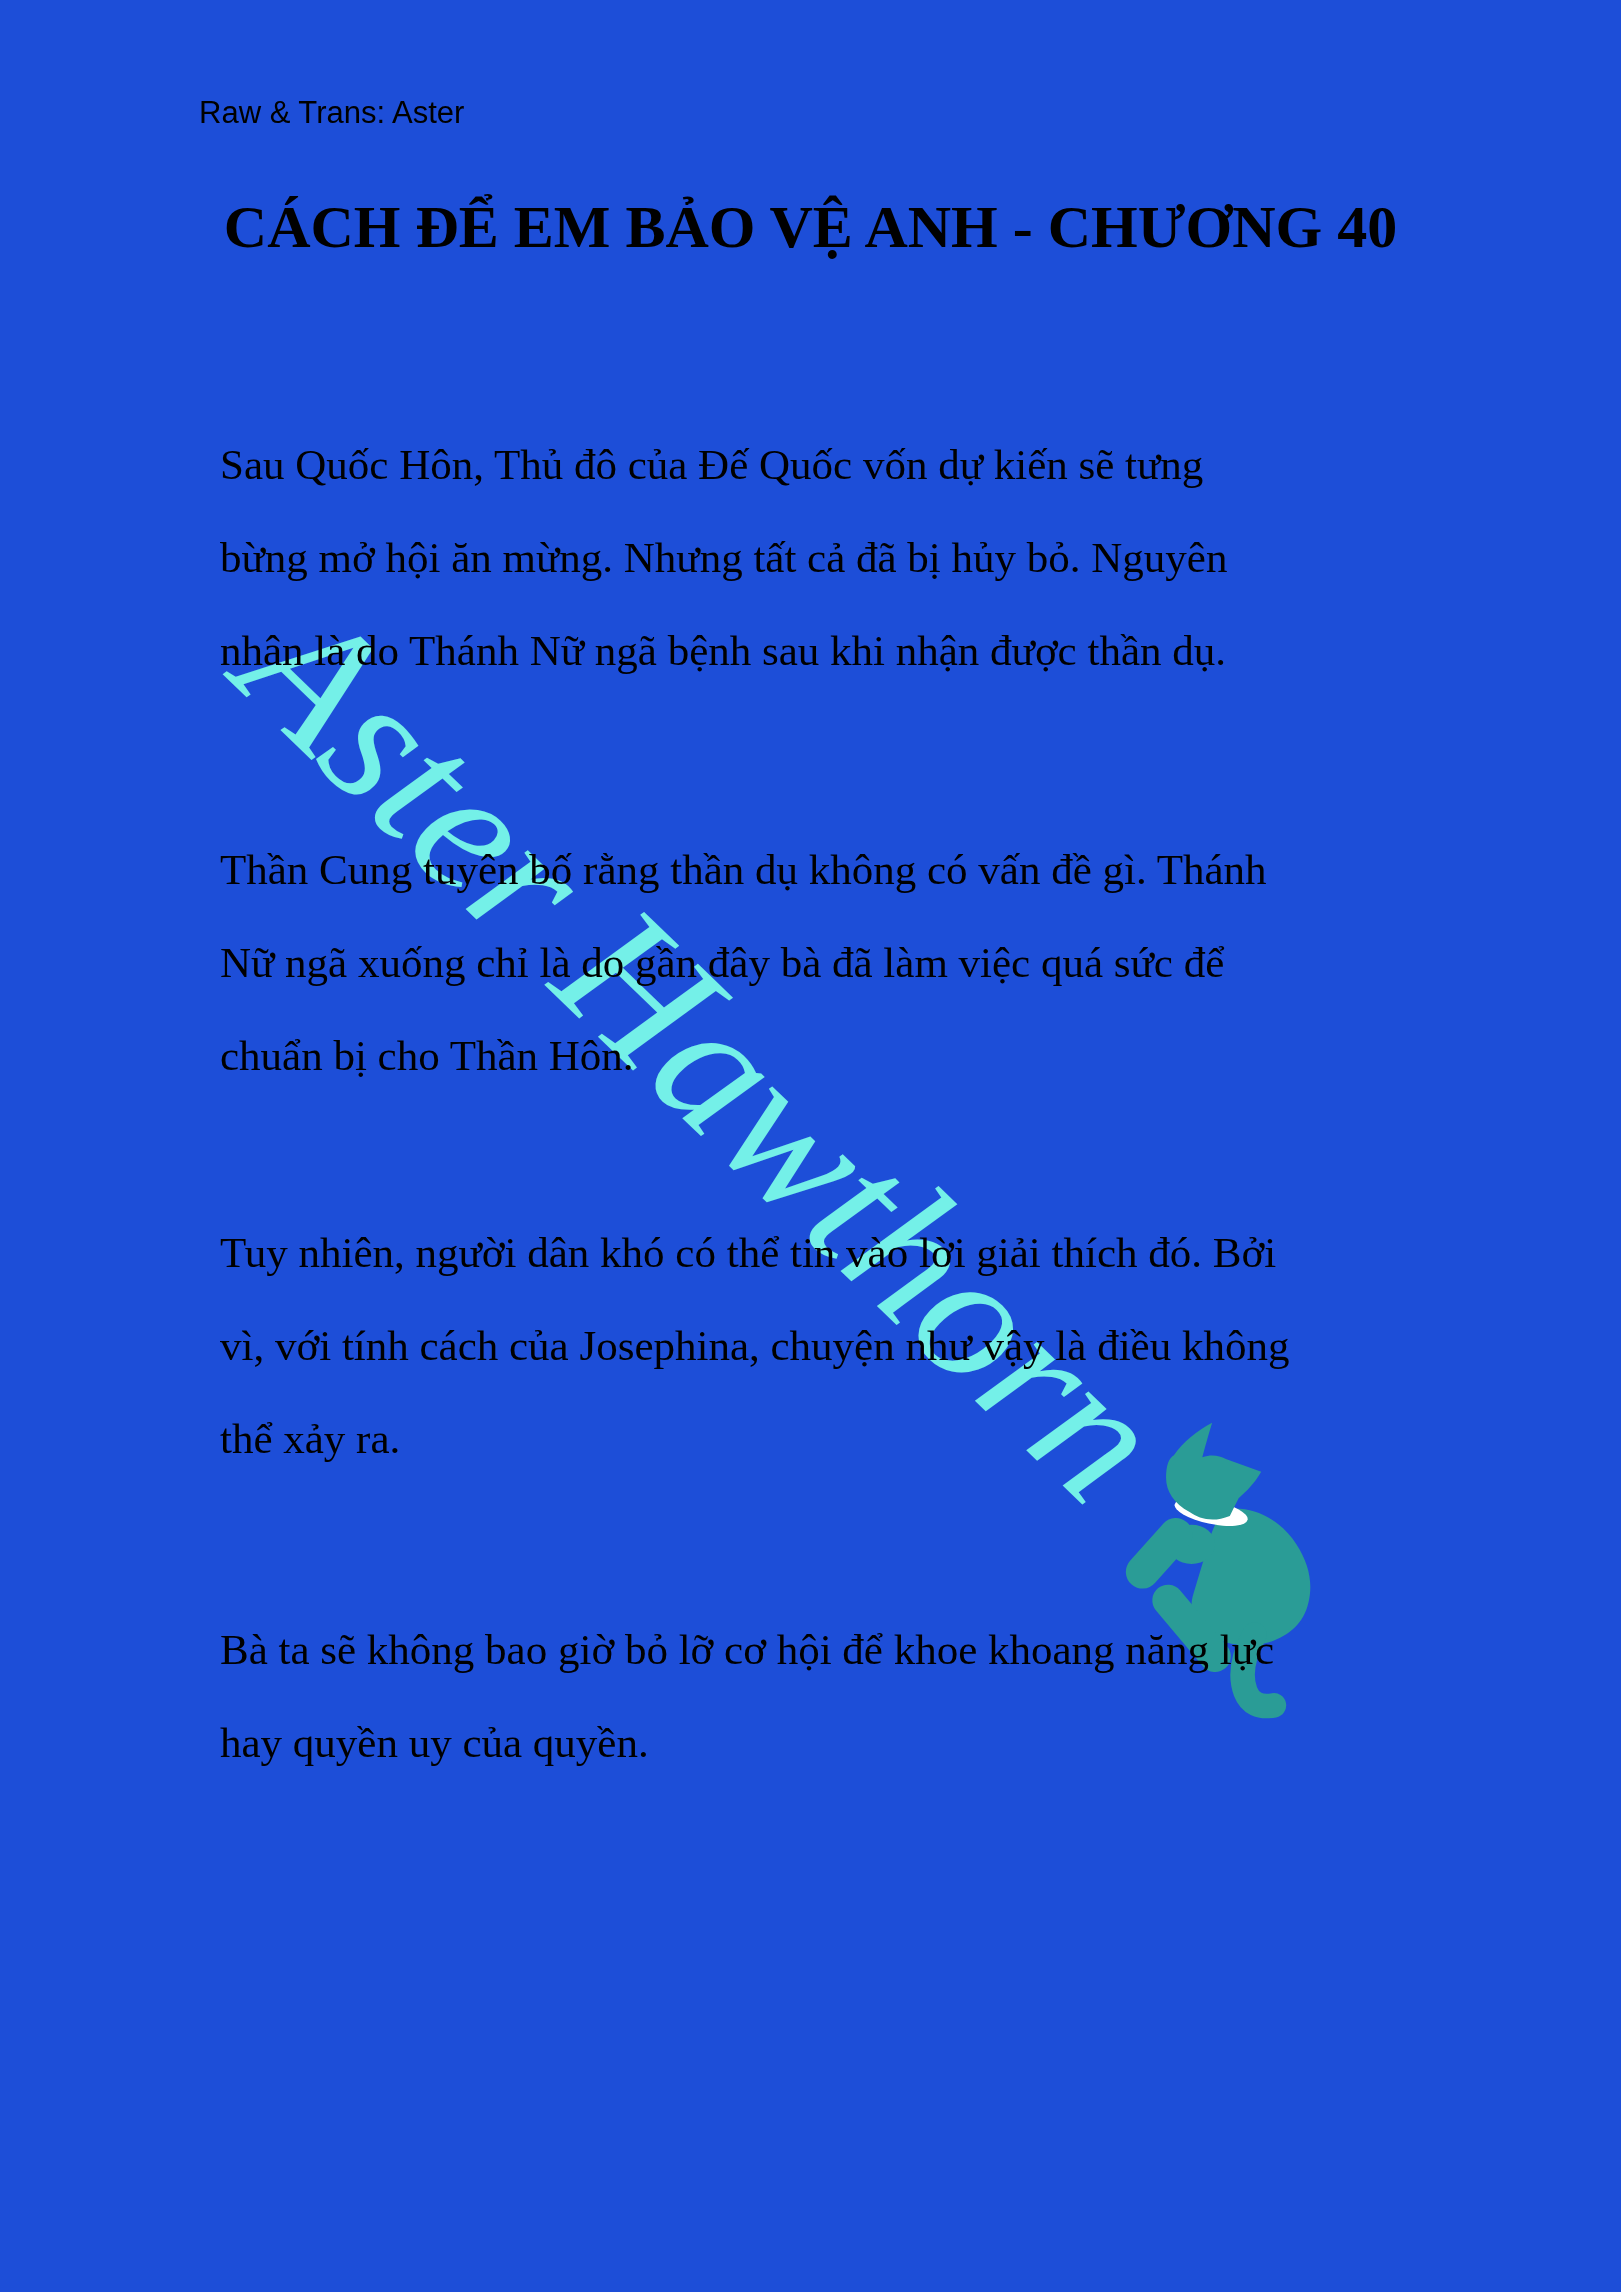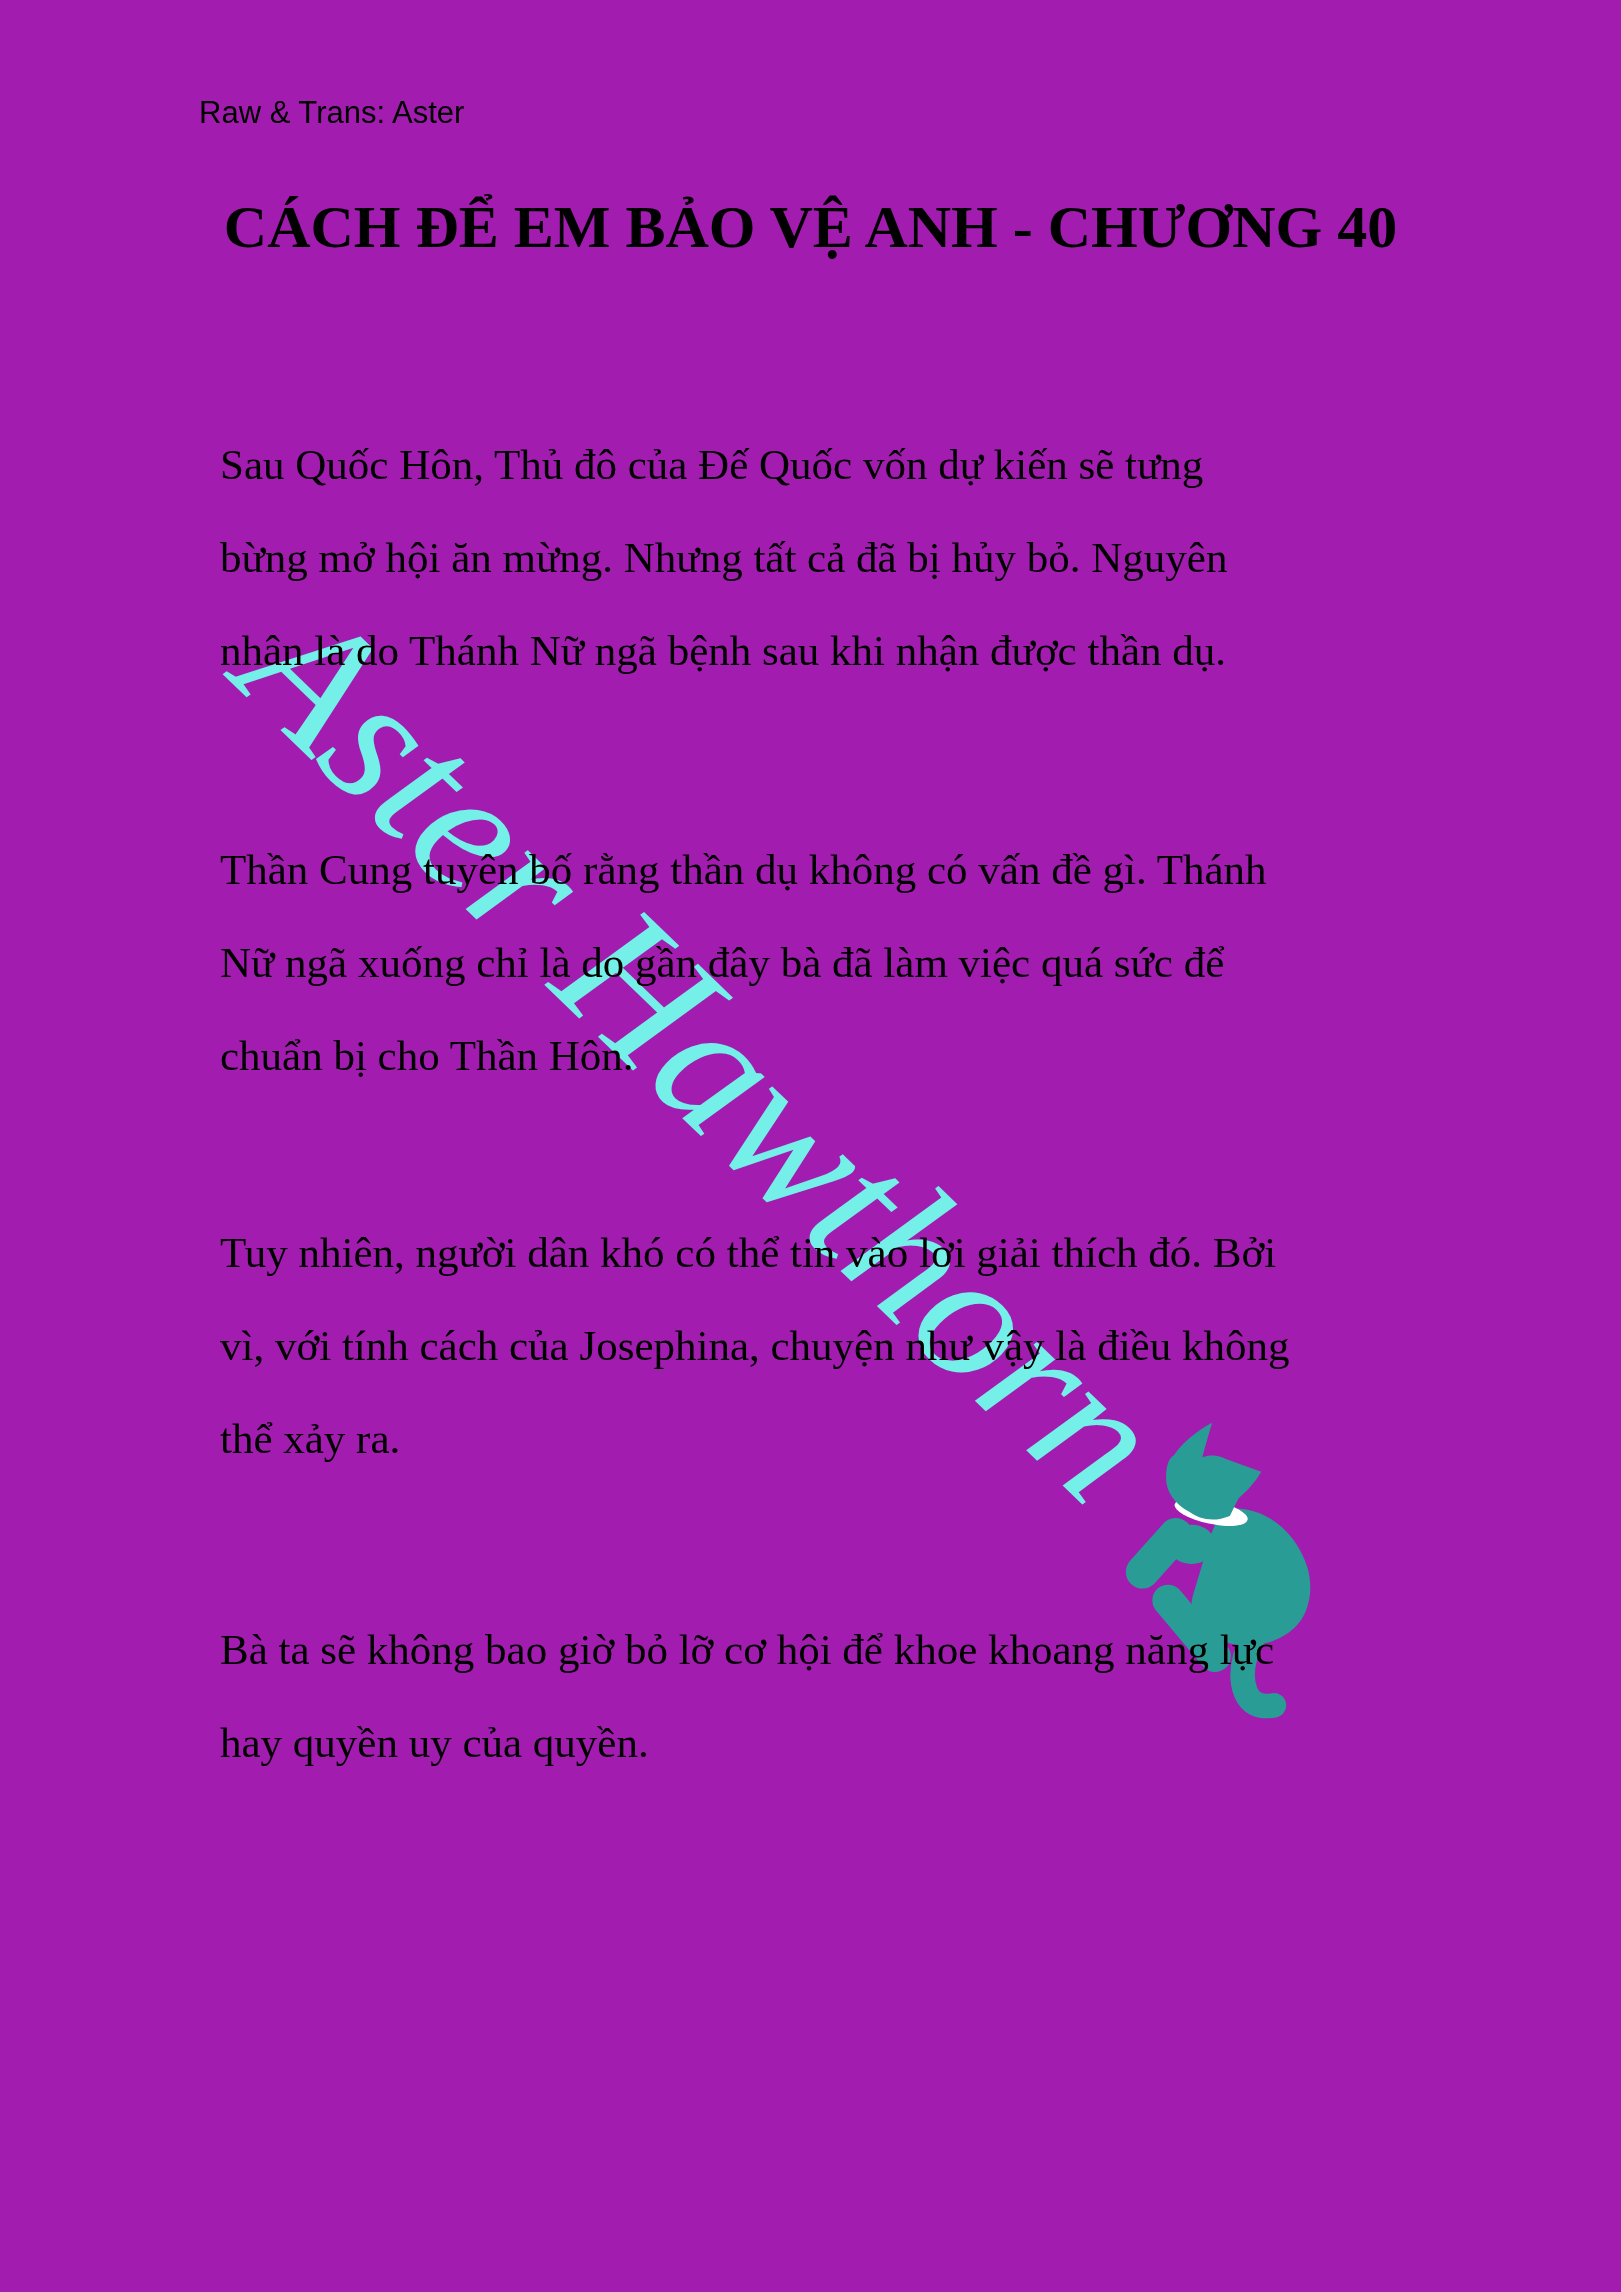--- a/index.html
+++ b/index.html
@@ -1,19 +1,19 @@
 <!DOCTYPE html>
 <html><head>
 <meta charset="utf-8">
 <style>
   html,body{margin:0;padding:0;background:#888;}
   .page{
     position:relative;
     width:1621px;height:2293px;
-    background:#a21caf;
+    background:#1d4ed8;
     overflow:hidden;
     font-family:"Liberation Serif","DejaVu Serif",serif;
     color:#000000;
   }
   .credit{
     position:absolute;left:199px;top:93px;
     font-family:"Liberation Sans","DejaVu Sans",sans-serif;
     font-size:31px;line-height:39px;
     z-index:3;white-space:nowrap;
   }

